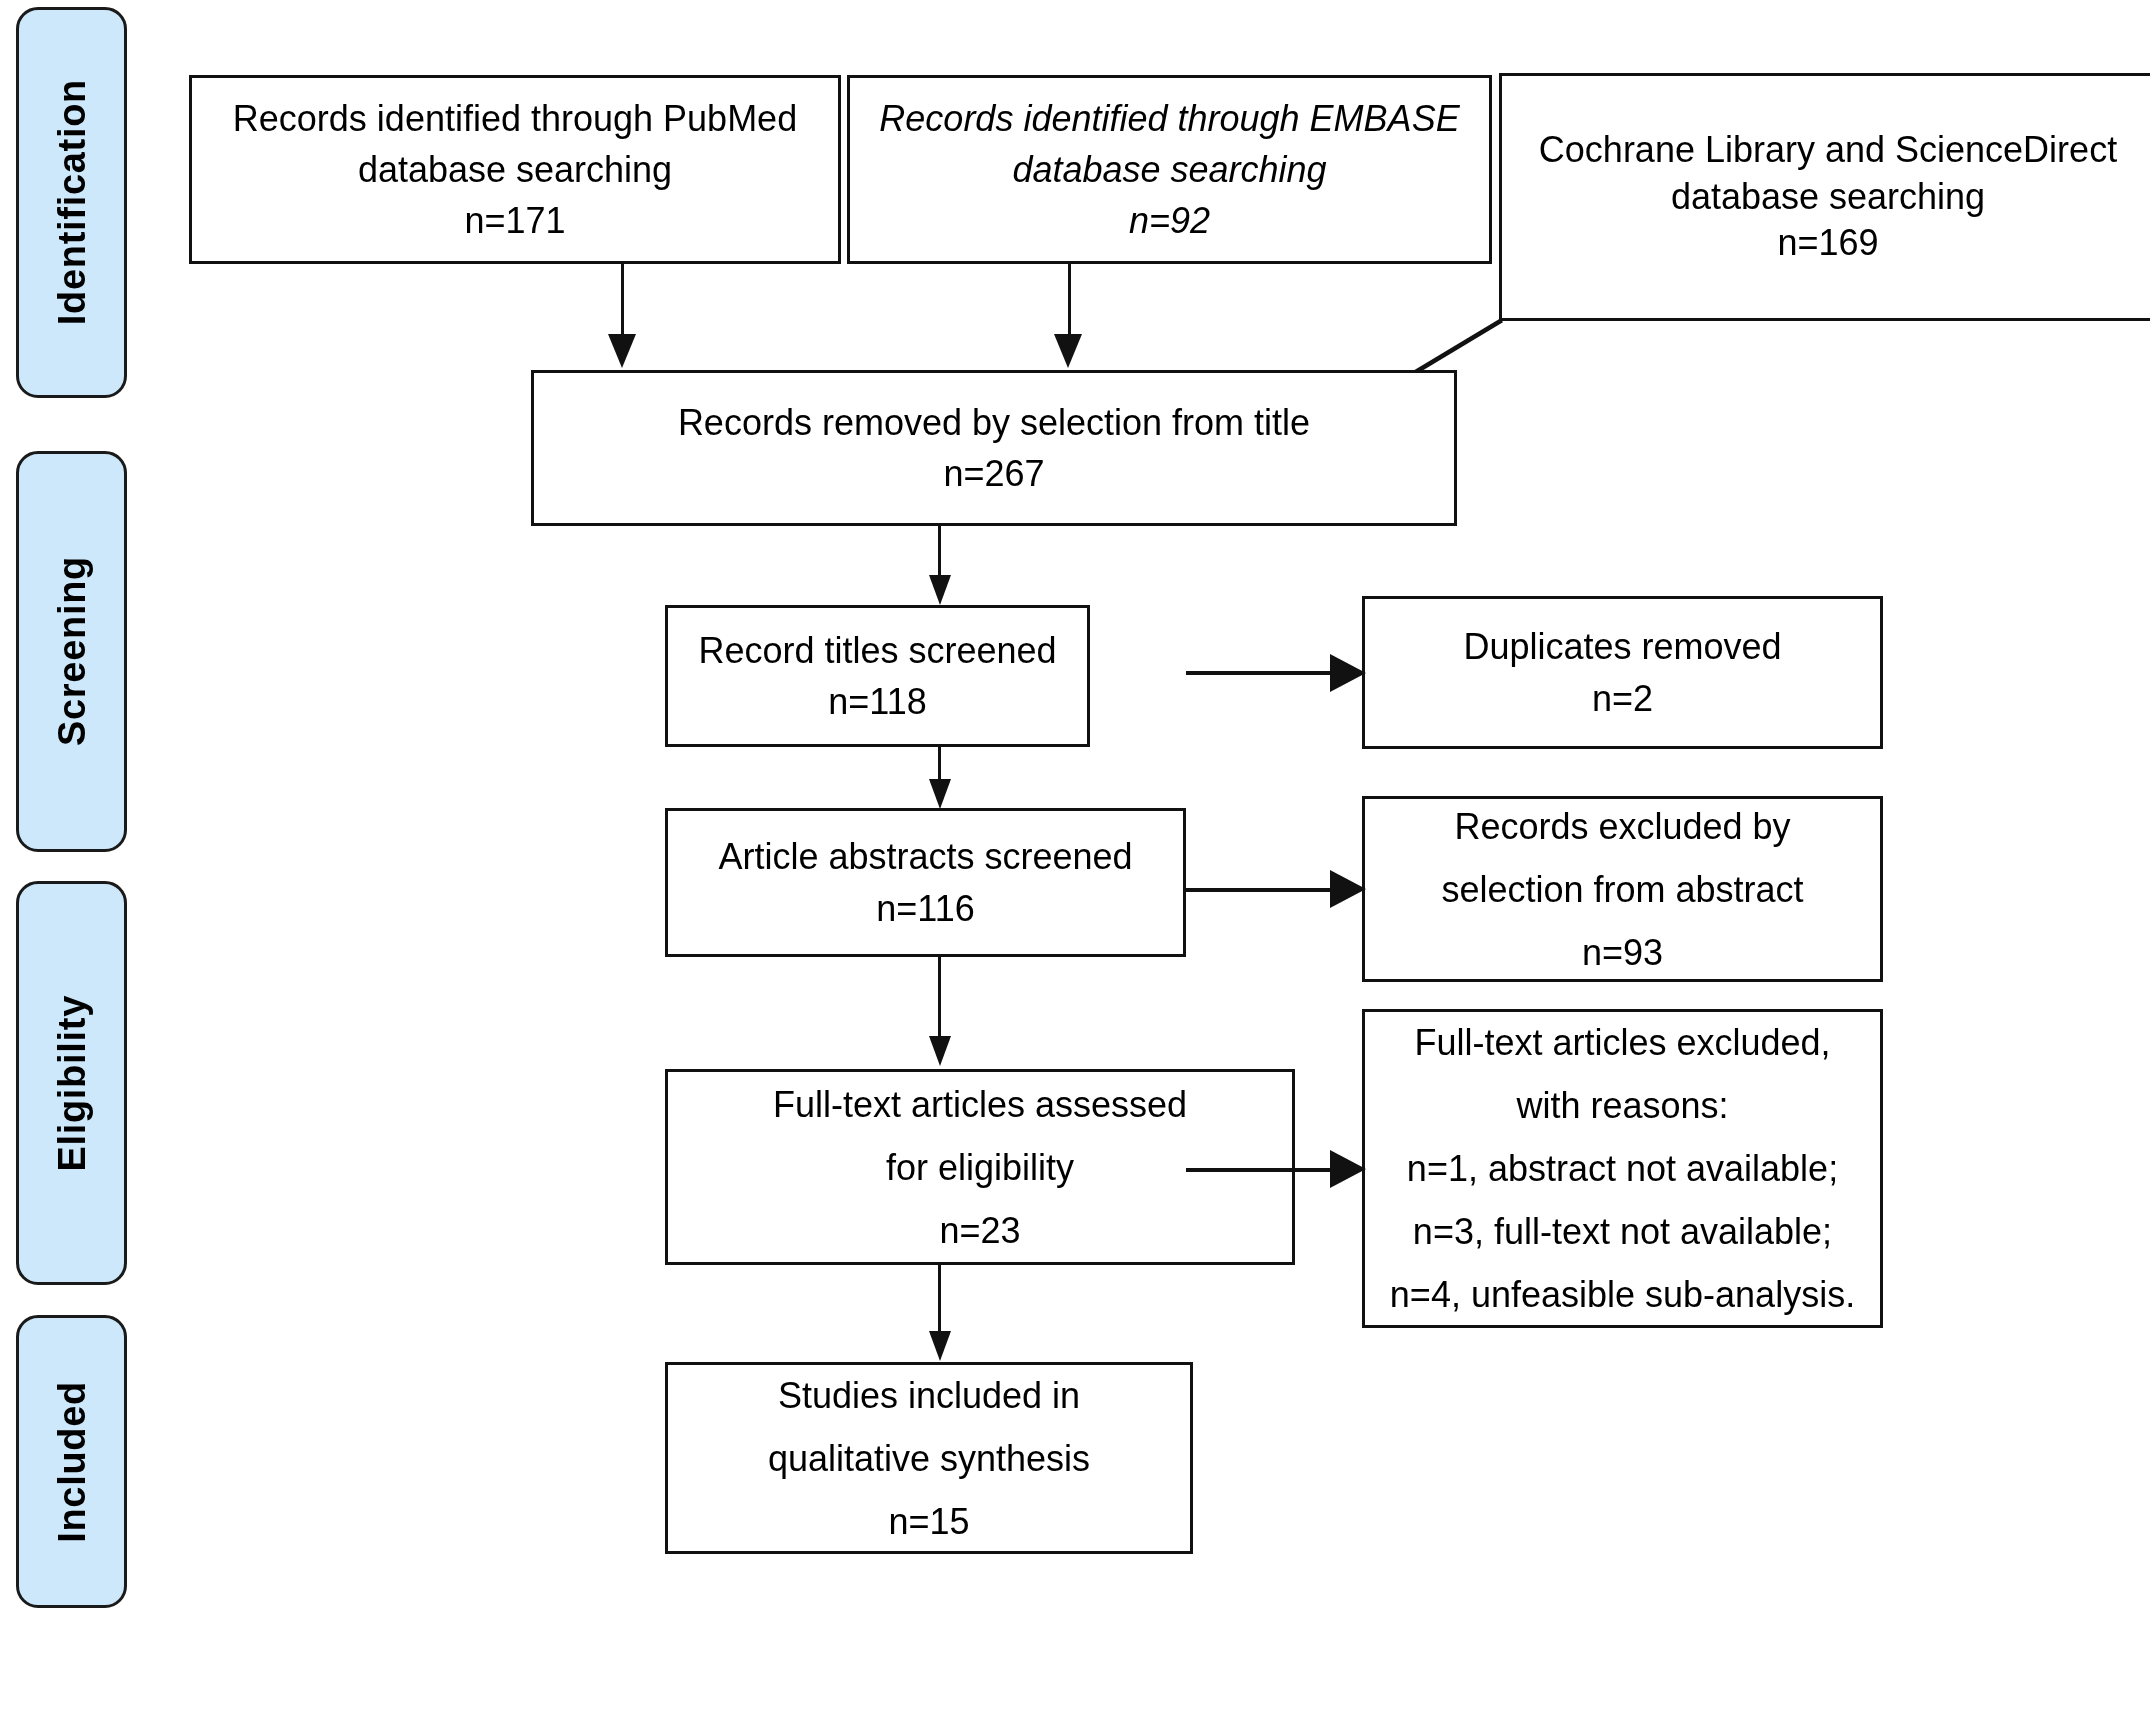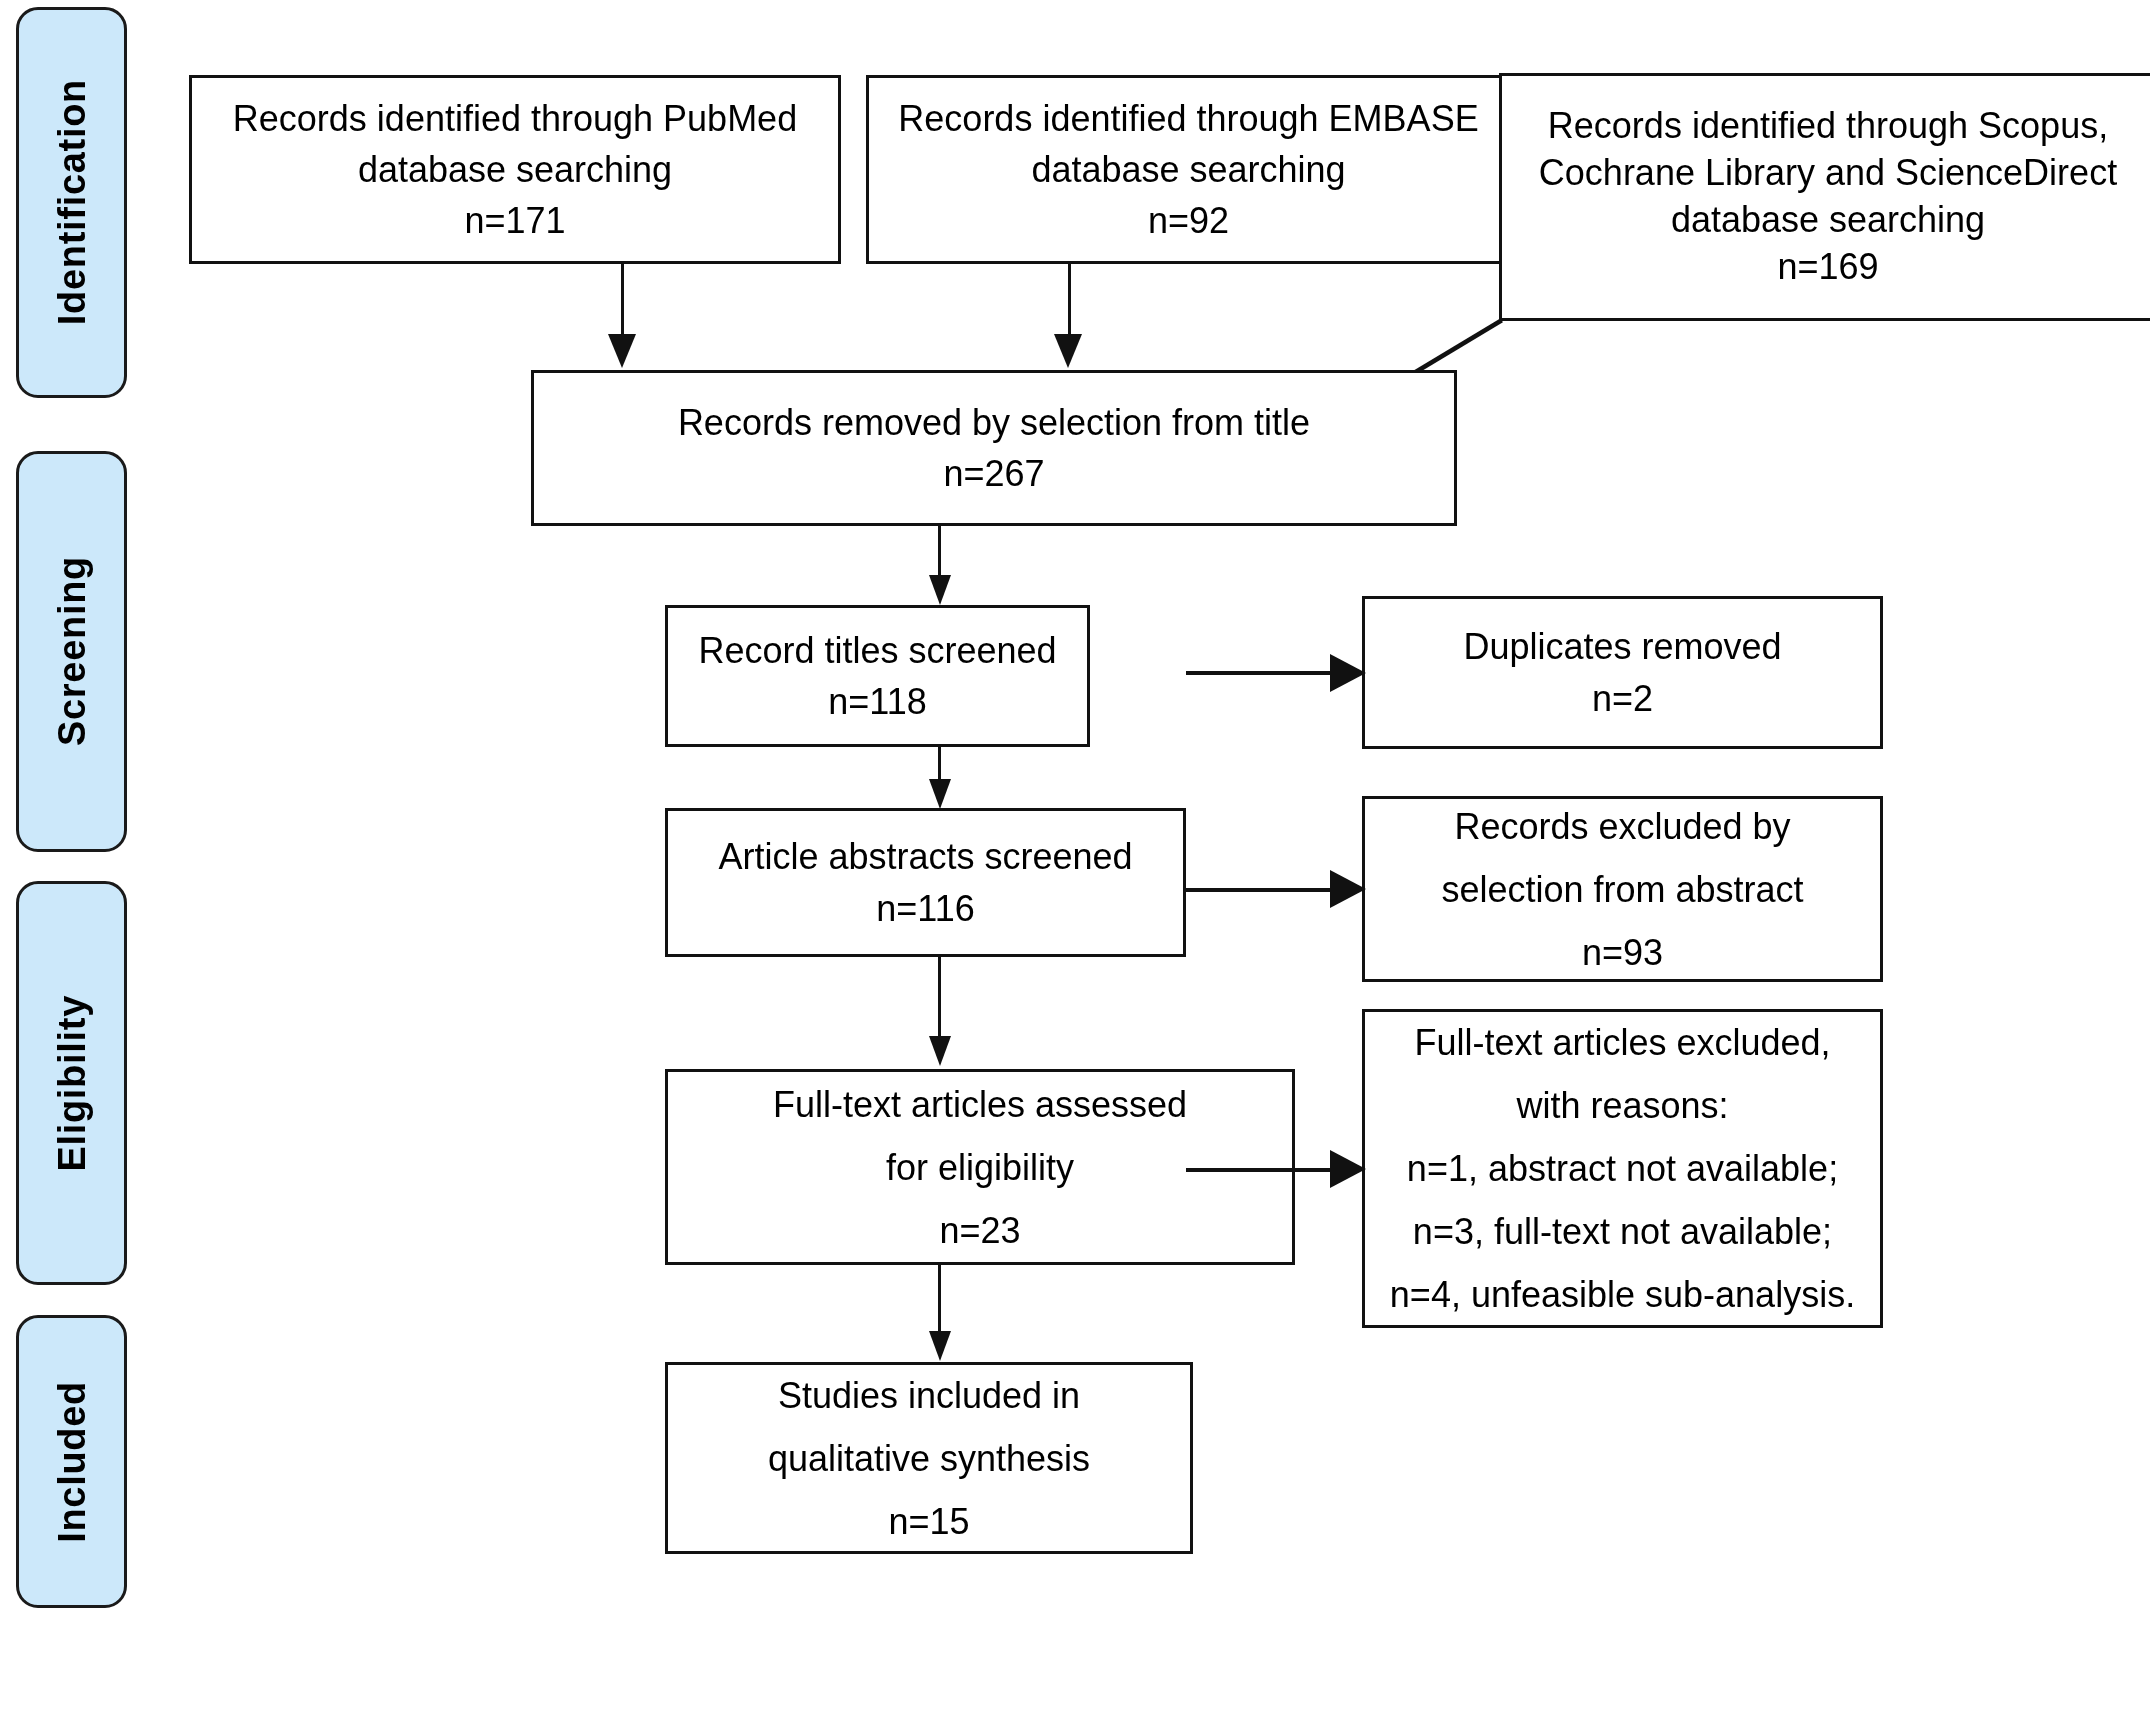--- a/index.html
+++ b/index.html
@@ -118,28 +118,27 @@
   <div class="stage-pill" style="left:16.3px; top:1315px; width:111px; height:293px;">
     <span class="stage-text">Included</span>
   </div>
 
   <div class="flow-box" style="left:189px; top:75px; width:652px; height:189px;">
     <span class="line">Records identified through PubMed</span>
     <span class="line">database searching</span>
     <span class="line">n=171</span>
   </div>
 
-  <div class="flow-box" style="left:866px; top:75px; width:645px; height:189px;">
+  <div class="flow-box" style="left:847px; top:75px; width:645px; height:189px;font-style:italic;">
     <span class="line">Records identified through EMBASE</span>
     <span class="line">database searching</span>
     <span class="line">n=92</span>
   </div>
 
   <div class="flow-box tight" style="left:1499px; top:73px; width:658px; height:248px;">
-    <span class="line">Records identified through Scopus,</span>
     <span class="line">Cochrane Library and ScienceDirect</span>
     <span class="line">database searching</span>
     <span class="line">n=169</span>
   </div>
 
   <div class="v-line" style="left:621px; top:264px; width:3.3px; height:72px;"></div>
   <div class="arrow-down" style="left:608px; top:334px;"></div>
 
   <div class="v-line" style="left:1068px; top:264px; width:3.3px; height:72px;"></div>
   <div class="arrow-down" style="left:1054px; top:334px;"></div>

